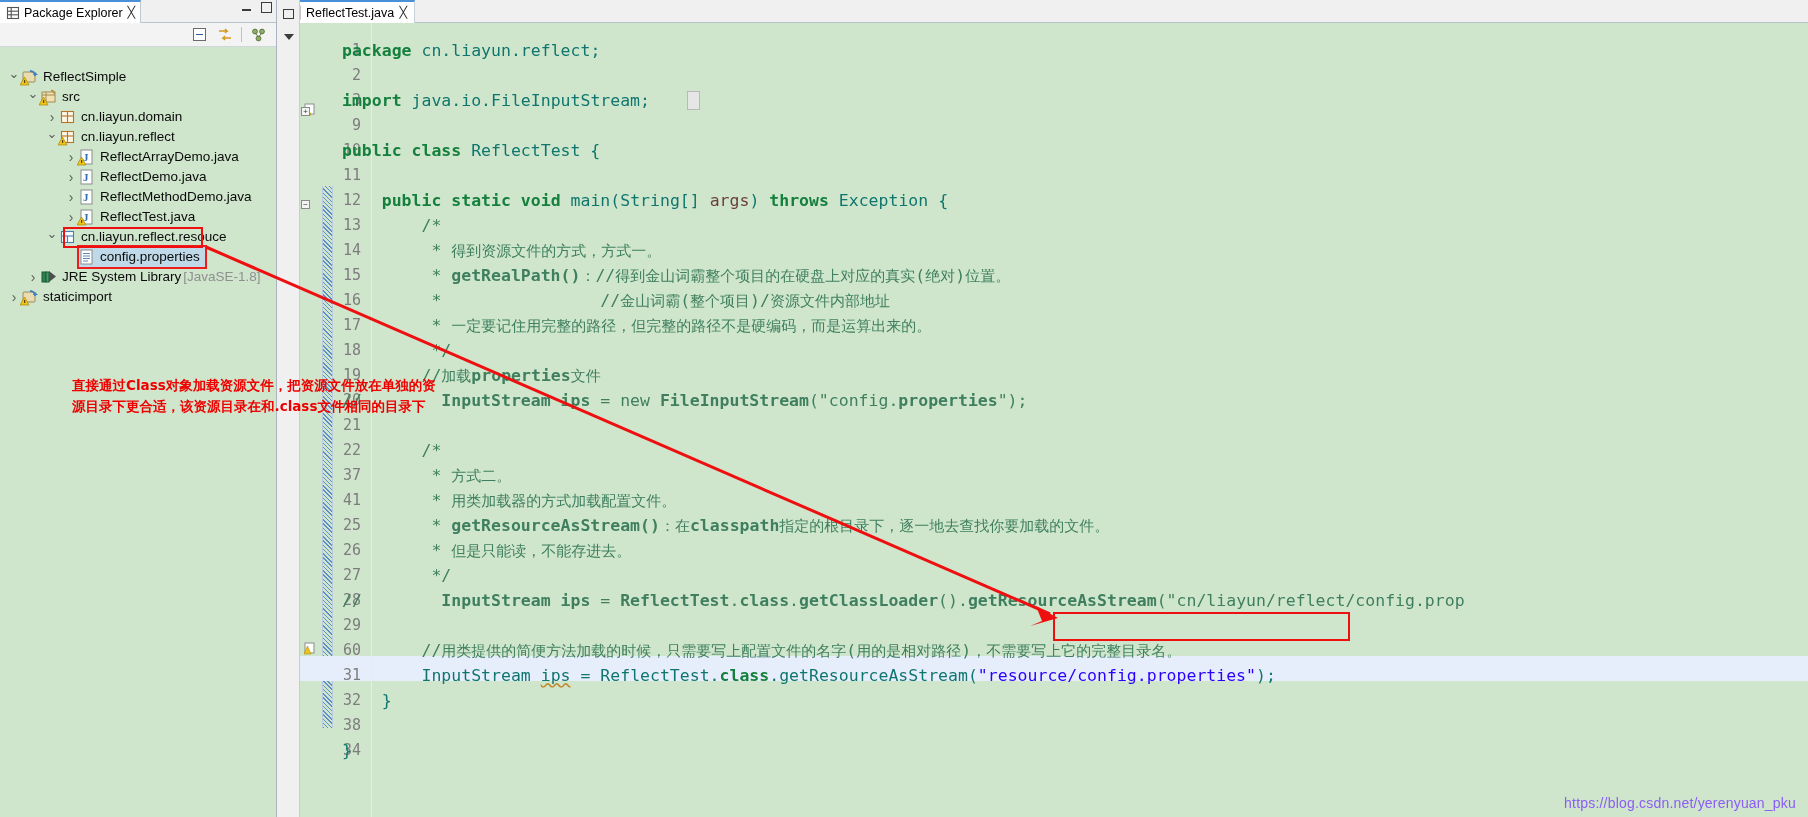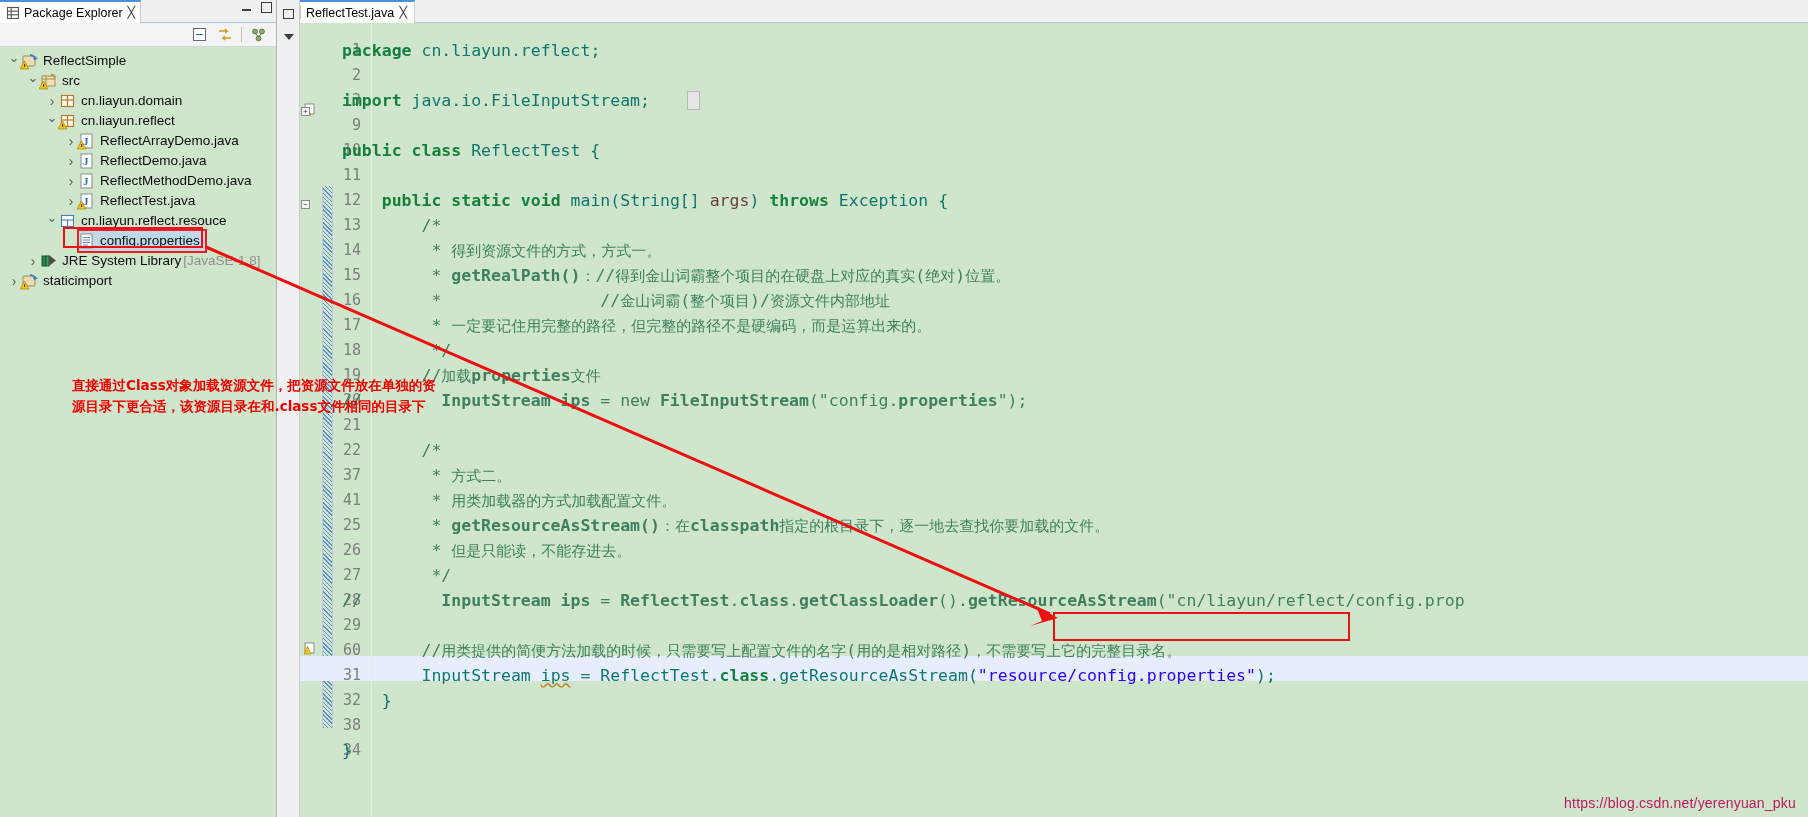--- a/index.html
+++ b/index.html
@@ -84,21 +84,21 @@
   .ico-link {
     width: 16px; height: 14px;
   }
   .ico-sep { width:1px; height:15px; background:#c2c2c2; }
   .ico-menu {
     width: 15px; height: 14px;
   }
 
   .tree {
     position: relative;
-    padding-top: 4px;
+    padding-top: 20px;
     font-size: 13.5px;
     color: #0b0b0b;
     user-select: none;
   }
   .trow {
     display: flex; align-items: center;
     height: 20px;
     line-height: 20px;
     white-space: nowrap;
   }
@@ -252,21 +252,21 @@
     line-height: 20px;
     white-space: nowrap;
   }
   .red-rect {
     position: absolute;
     border: 2.5px solid #ee1010;
   }
   .watermark {
     position: absolute;
     right: 12px; bottom: 6px;
-    color: #be185d;
+    color: #8b5cf6;
     font-size: 14px;
     font-family: "Liberation Sans", sans-serif;
     letter-spacing: .2px;
   }
 </style>
 </head>
 <body>
 
 <div id="app">
 

